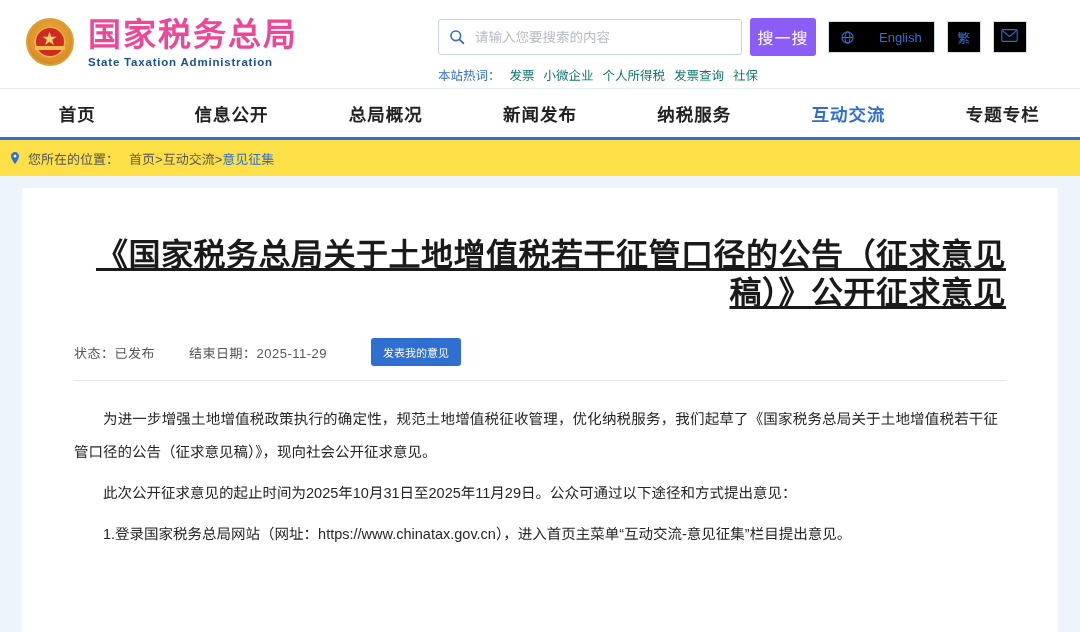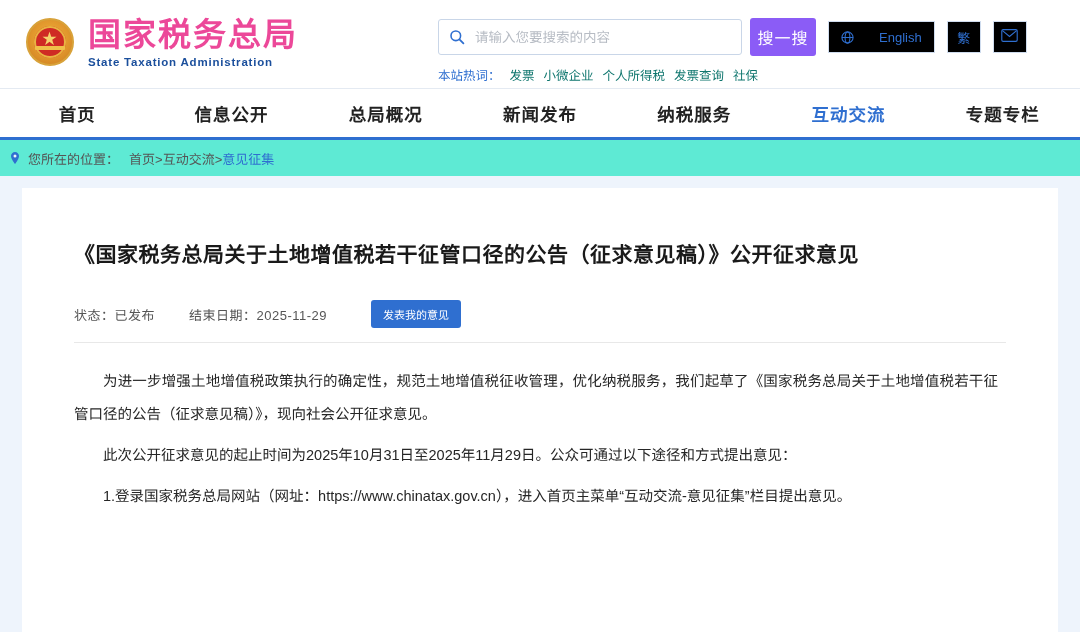--- a/index.html
+++ b/index.html
@@ -184,21 +184,21 @@
     color: #222;
     font-weight: bold;
     cursor: pointer;
     letter-spacing: 1px;
   }
   .nav-item.active { color: #2f6fd0; }
 
   
   .breadcrumb {
     height: 36px;
-    background: #5eead4;
+    background: #fde047;
     display: flex;
     align-items: center;
     padding-left: 8px;
     font-size: 13px;
     color: #555;
   }
   .pin {
     width: 14px; height: 14px;
     margin-right: 6px;
     display: inline-flex;
@@ -215,27 +215,28 @@
     height: 456px;
   }
   .card {
     background: #fff;
     height: 100%;
     box-sizing: border-box;
     padding: 34px 52px 0 52px;
   }
   .doc-title {
     font-family: "Liberation Serif", serif;
-    font-size: 21px;
+    font-size: 32px;
     font-weight: bold;
     color: #1a1a1a;
-    text-align: left;
+    text-align: right;
     line-height: 38px;
     letter-spacing: 0.5px;
     margin-top: 14px;
+    text-decoration: underline;
   }
   .meta-row {
     display: flex;
     align-items: center;
     margin-top: 26px;
     font-size: 13px;
     color: #555;
     padding-bottom: 14px;
     border-bottom: 1px solid #e8e8e8;
   }

